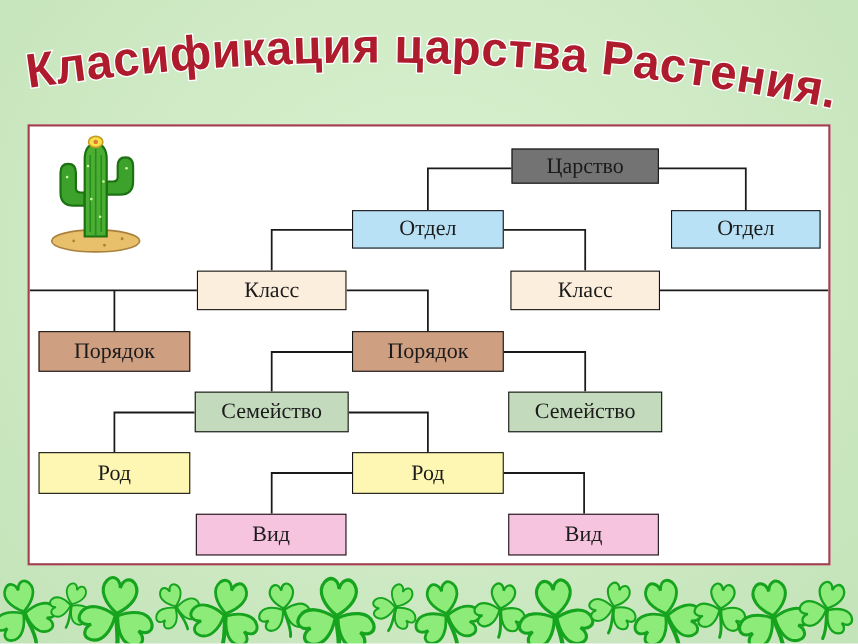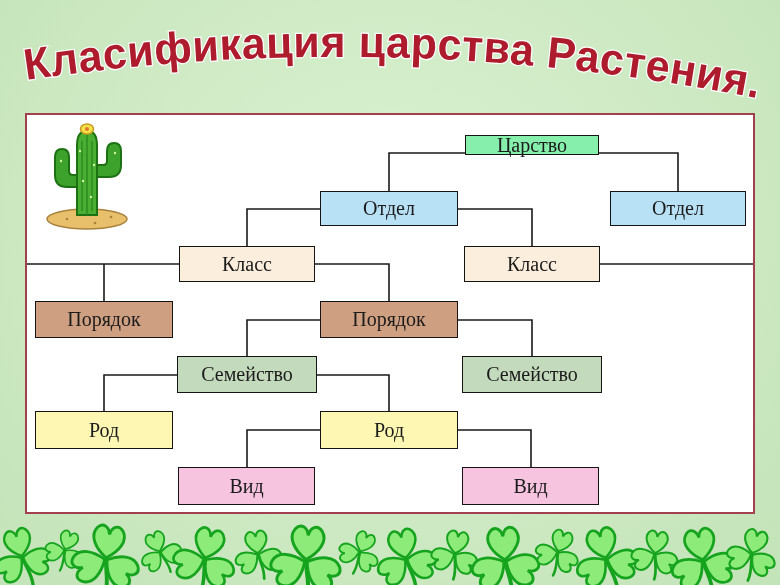--- a/index.html
+++ b/index.html
@@ -20,21 +20,21 @@
     background:#ffffff;border:2px solid #a2404e;box-sizing:border-box;
   }
   .connectors{position:absolute;left:0;top:0;}
   .connectors path{stroke:#1a1a1a;stroke-width:1.6;fill:none;}
   .node{
     position:absolute;box-sizing:border-box;border:1.6px solid #141414;
     display:flex;align-items:center;justify-content:center;
     font-family:"Liberation Serif", serif;font-size:20px;color:#1b1b1b;
     white-space:nowrap;
   }
-  .n-kingdom      {left:438px;top:20px; width:134px;height:20px;background:#86efac;}
+  .n-kingdom      {left:438px;top:20px; width:134px;height:32px;background:#737373;}
   .n-division-left {left:293px;top:76px; width:138px;height:35px;background:#b9e1f6;}
   .n-division-right{left:583px;top:76px; width:136px;height:35px;background:#b9e1f6;}
   .n-class-left   {left:152px;top:131px;width:136px;height:36px;background:#fceedd;}
   .n-class-right  {left:437px;top:131px;width:136px;height:36px;background:#fceedd;}
   .n-order-left   {left:8px;  top:186px;width:138px;height:37px;background:#cf9f81;}
   .n-order-center {left:293px;top:186px;width:138px;height:37px;background:#cf9f81;}
   .n-family-left  {left:150px;top:241px;width:140px;height:37px;background:#c3dabc;}
   .n-family-right {left:435px;top:241px;width:140px;height:37px;background:#c3dabc;}
   .n-genus-left   {left:8px;  top:296px;width:138px;height:38px;background:#fdf7b3;}
   .n-genus-center {left:293px;top:296px;width:138px;height:38px;background:#fdf7b3;}

